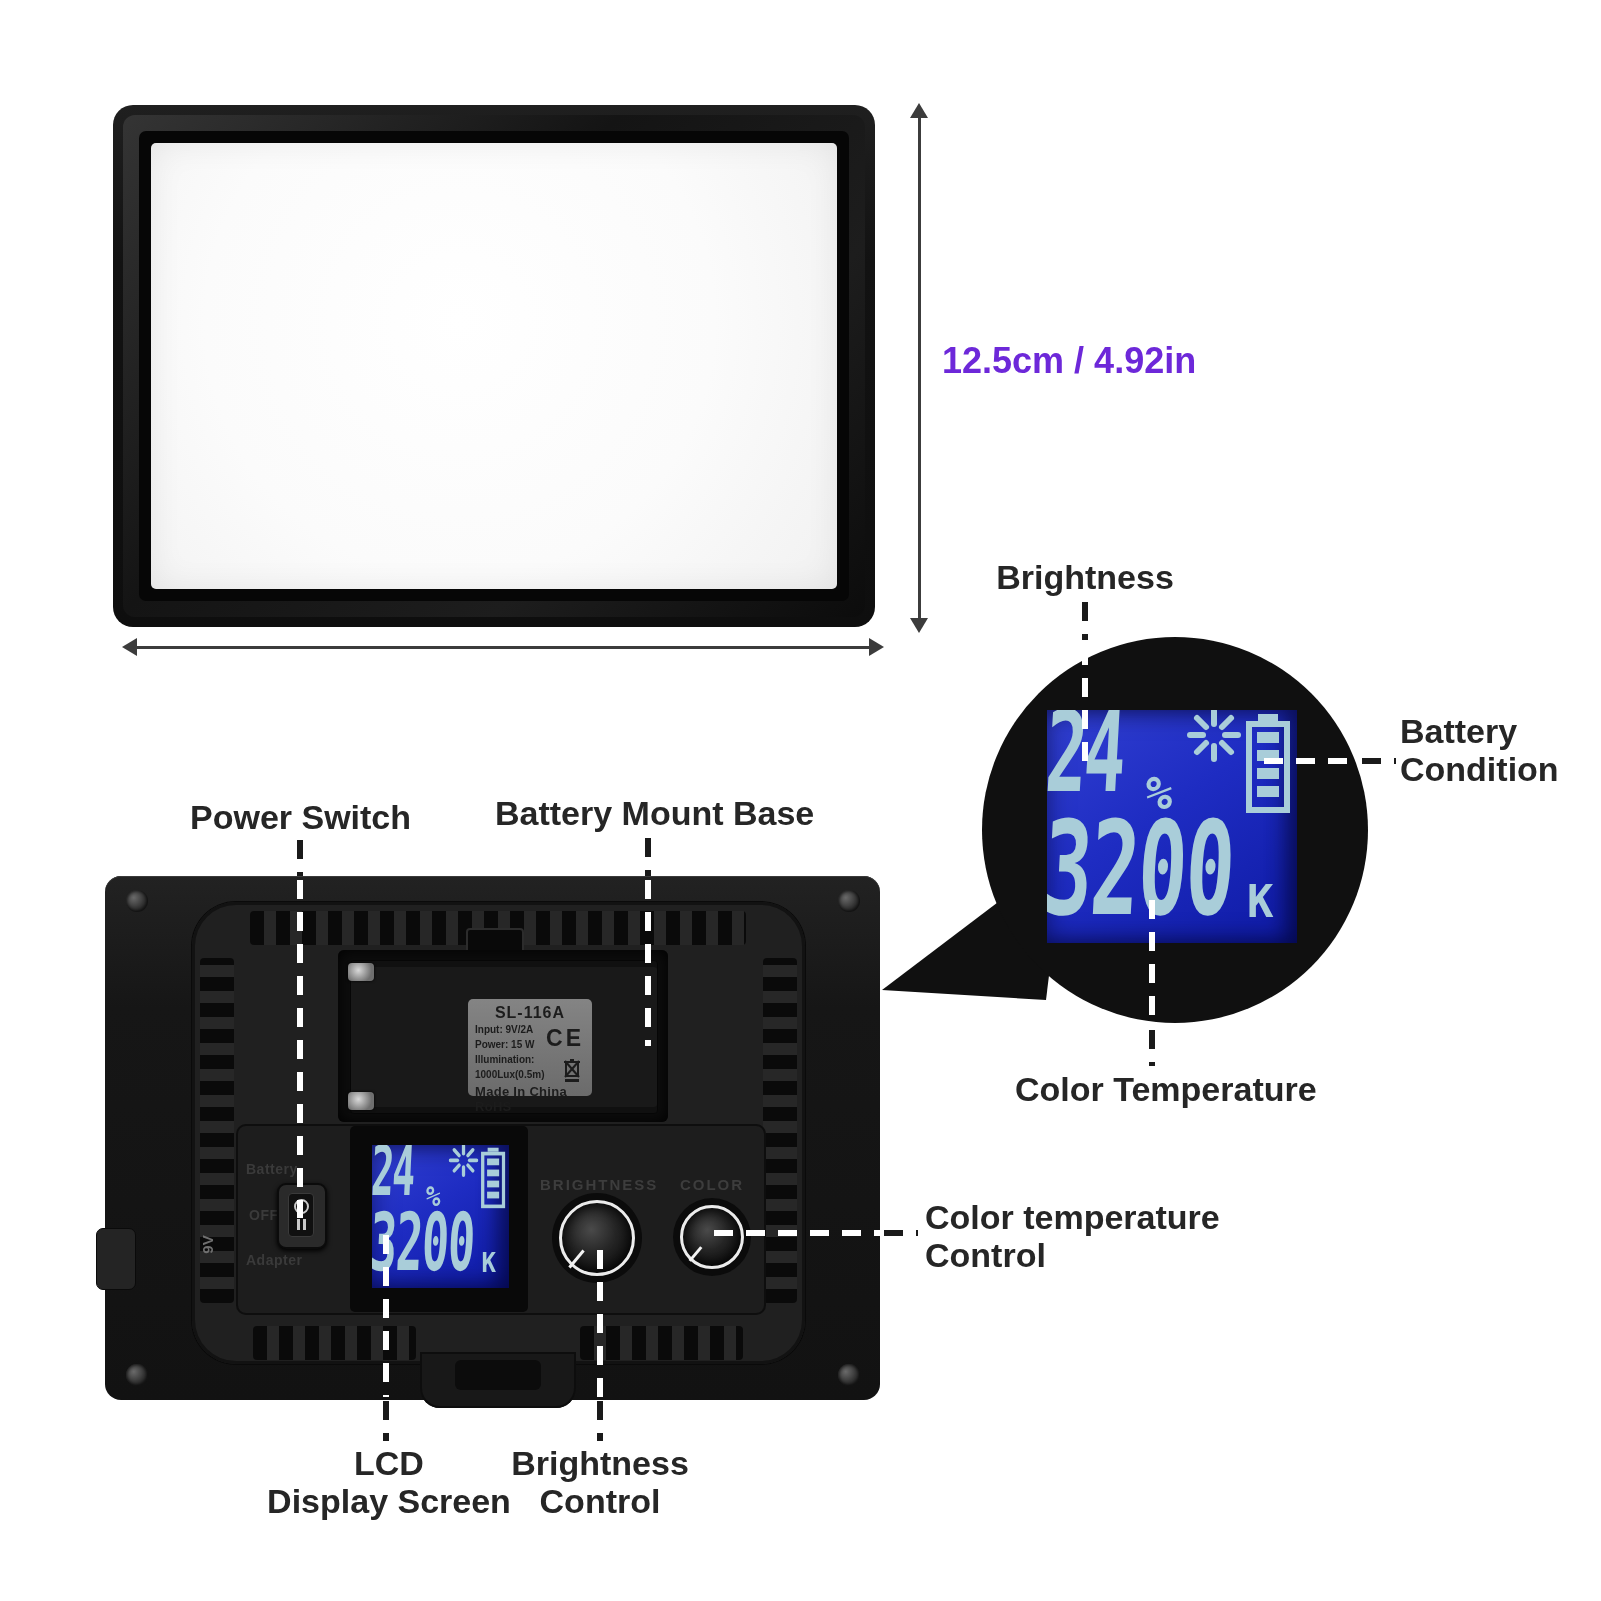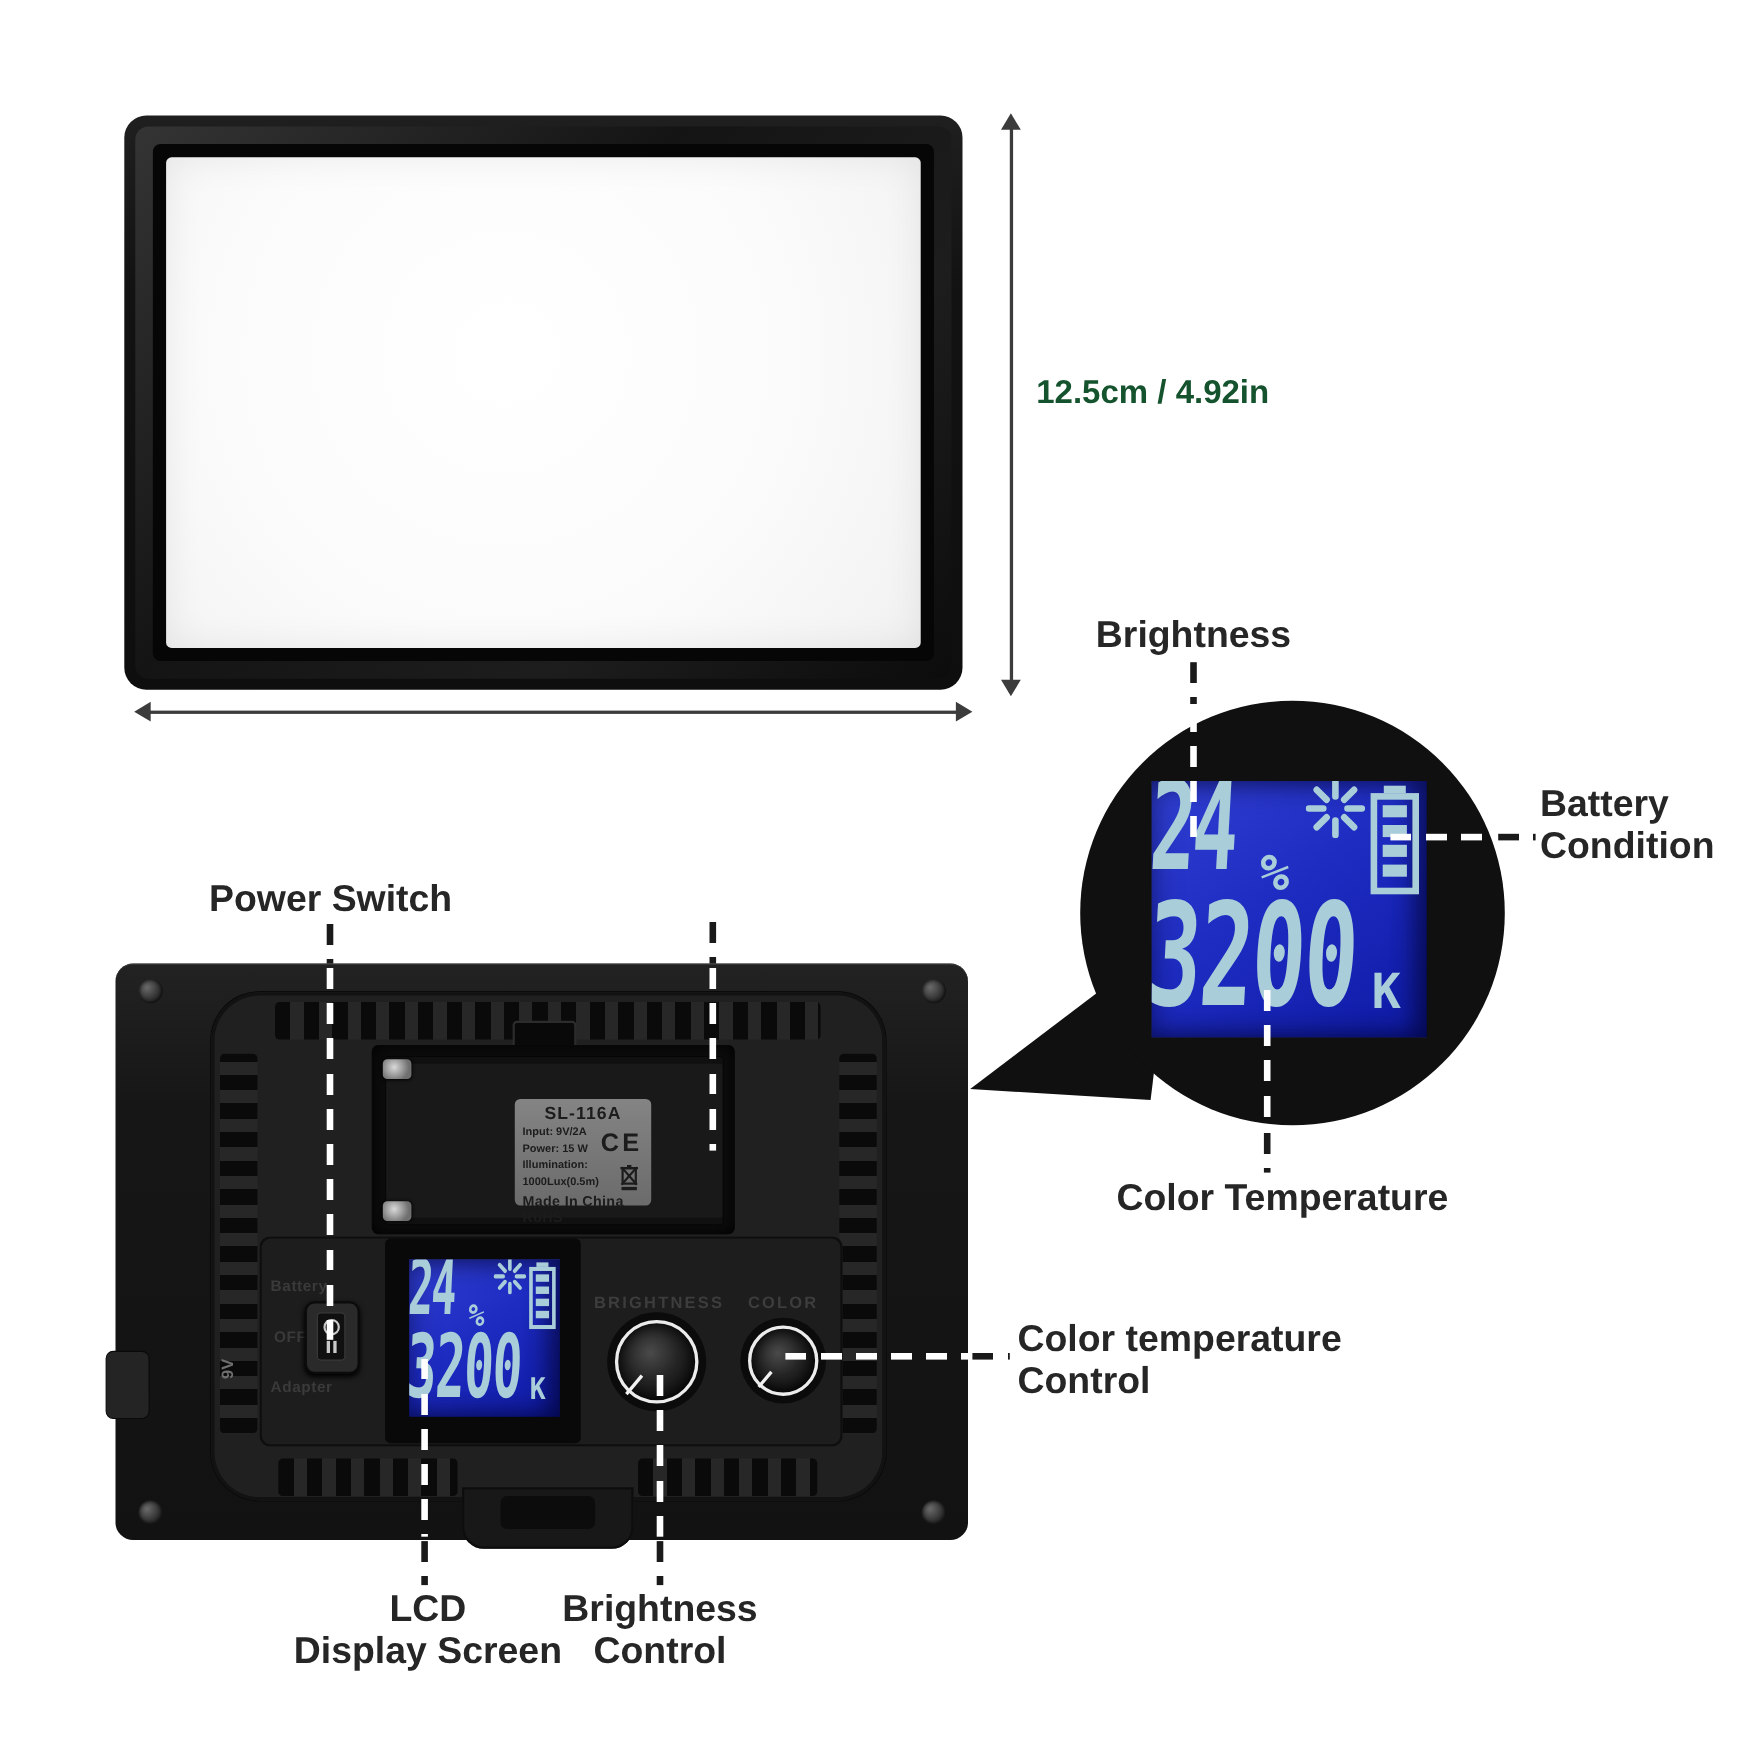--- a/index.html
+++ b/index.html
@@ -17,21 +17,21 @@
     box-shadow:inset 0 0 34px rgba(0,0,0,0.07);}
 
   
   .dim-line-v{position:absolute;left:918px;top:116px;width:3px;height:504px;background:#3c3c3c;}
   .dim-line-h{position:absolute;left:134px;top:646px;width:738px;height:3px;background:#3c3c3c;}
   .tri{position:absolute;width:0;height:0;}
   .tri.up{left:910px;top:103px;border-left:9px solid transparent;border-right:9px solid transparent;border-bottom:15px solid #3c3c3c;}
   .tri.down{left:910px;top:618px;border-left:9px solid transparent;border-right:9px solid transparent;border-top:15px solid #3c3c3c;}
   .tri.left{left:122px;top:638px;border-top:9px solid transparent;border-bottom:9px solid transparent;border-right:15px solid #3c3c3c;}
   .tri.right{left:869px;top:638px;border-top:9px solid transparent;border-bottom:9px solid transparent;border-left:15px solid #3c3c3c;}
-  .dim-text{position:absolute;font-size:30px;font-weight:bold;color:#14532d;white-space:nowrap;}
+  .dim-text{position:absolute;font-size:36px;font-weight:bold;color:#6d28d9;white-space:nowrap;}
   .dim-text.v{left:942px;top:340px;}
   .dim-text.h{left:330px;top:654px;width:345px;text-align:center;}
 
   
   .bubble-tail{position:absolute;left:868px;top:838px;width:220px;height:175px;}
   .zoom-circle{position:absolute;left:982px;top:637px;width:386px;height:386px;border-radius:50%;
     background:#101010;}
 
   
   .lcd-screen{position:absolute;overflow:hidden;
@@ -273,20 +273,21 @@
   <div class="dash-h dark" style="left:1362px;top:758px;width:34px;"></div>
 
   <div class="lbl center" style="left:1015px;top:1070px;width:280px;">Color Temperature</div>
   <div class="dash-v light" style="left:1149px;top:900px;height:126px;"></div>
   <div class="dash-v dark" style="left:1149px;top:1030px;height:36px;"></div>
 
   <div class="lbl center" style="left:190px;top:798px;width:220px;">Power Switch</div>
   <div class="dash-v dark" style="left:297px;top:840px;height:36px;"></div>
   <div class="dash-v light" style="left:297px;top:880px;height:338px;"></div>
 
+  <div class="lbl center" style="left:495px;top:794px;width:300px;">Battery Mount Base</div>
   <div class="dash-v dark" style="left:645px;top:838px;height:38px;"></div>
   <div class="dash-v light" style="left:645px;top:880px;height:166px;"></div>
 
   <div class="lbl" style="left:925px;top:1198px;">
     <div>Color temperature</div>
     <div>Control</div>
   </div>
   <div class="dash-h light" style="left:714px;top:1230px;width:166px;"></div>
   <div class="dash-h dark" style="left:884px;top:1230px;width:34px;"></div>
 

